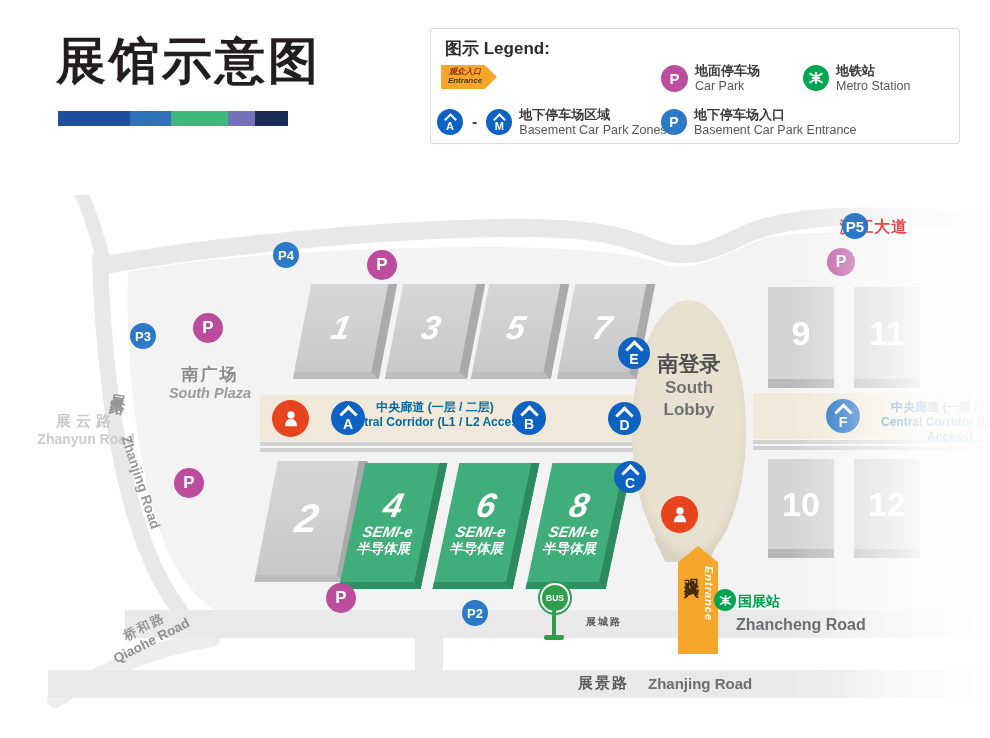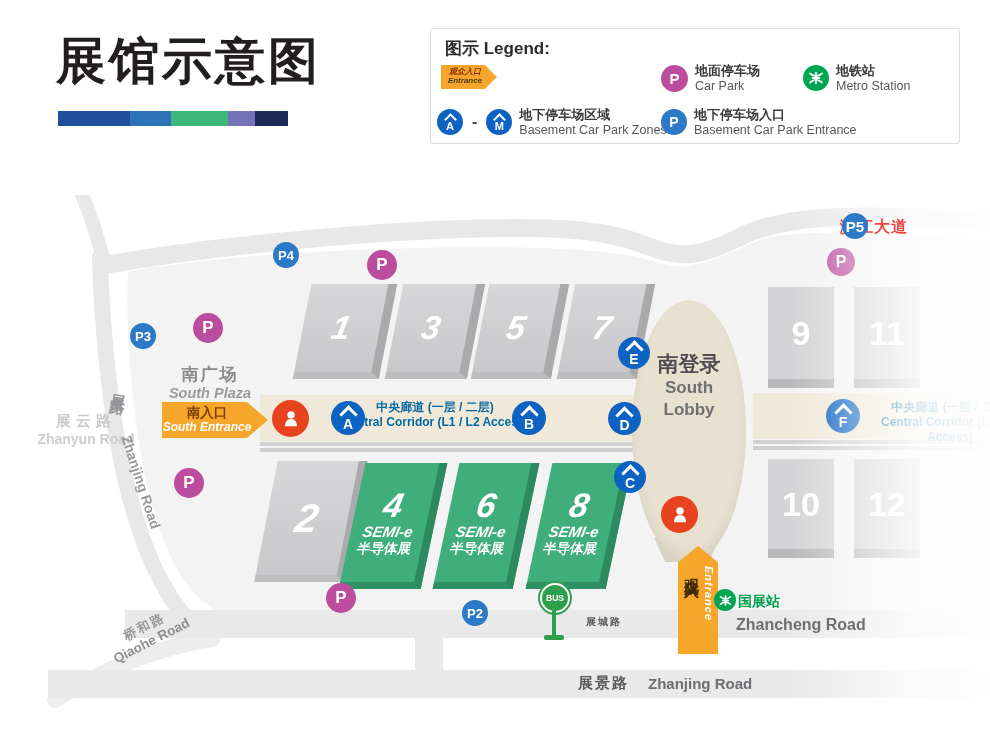--- a/index.html
+++ b/index.html
@@ -297,24 +297,20 @@
     <div class="lbl zhanjing-v-en">Zhanjing Road</div>
     <div class="lbl qiaohe">
       <div class="r1">桥和路</div>
       <div class="r2">Qiaohe Road</div>
     </div>
     <div class="lbl zhancheng-zh">展城路</div>
     <div class="lbl zhancheng-en">Zhancheng Road</div>
     <div class="lbl zhanjing-b-zh">展景路</div>
     <div class="lbl zhanjing-b-en">Zhanjing Road</div>
 
-    <div class="arrow-south">
-      <div class="a1">南入口</div>
-      <div class="a2">South Entrance</div>
-    </div>
     <div class="arrow-visitor">
       <span class="vc">观众入口</span>
       <span class="ve">Entrance</span>
     </div>
 
     <div class="person" style="left:272px;top:205px;width:37px;height:37px;">
       <svg width="22" height="22" viewBox="0 0 24 24">
           <circle cx="12" cy="7.5" r="4" fill="#fff"></circle>
           <path d="M12 12 c-4.5 0 -6.5 3.5 -6.5 8 h13 c0 -4.5 -2 -8 -6.5 -8 z" fill="#fff"></path>
         </svg>

